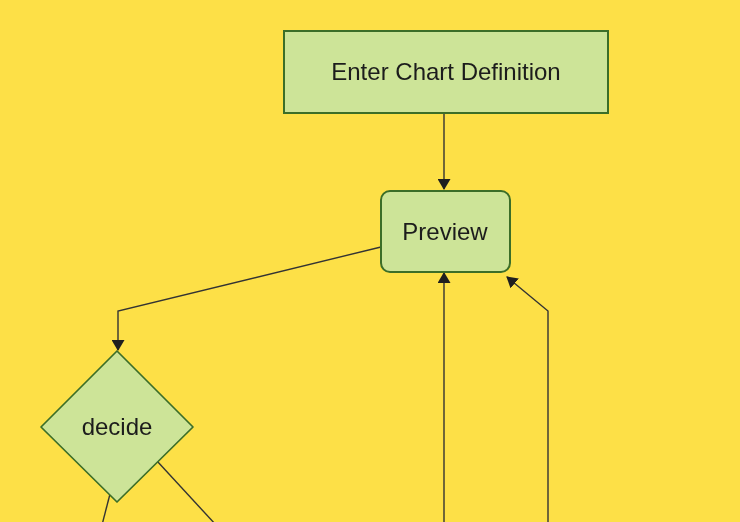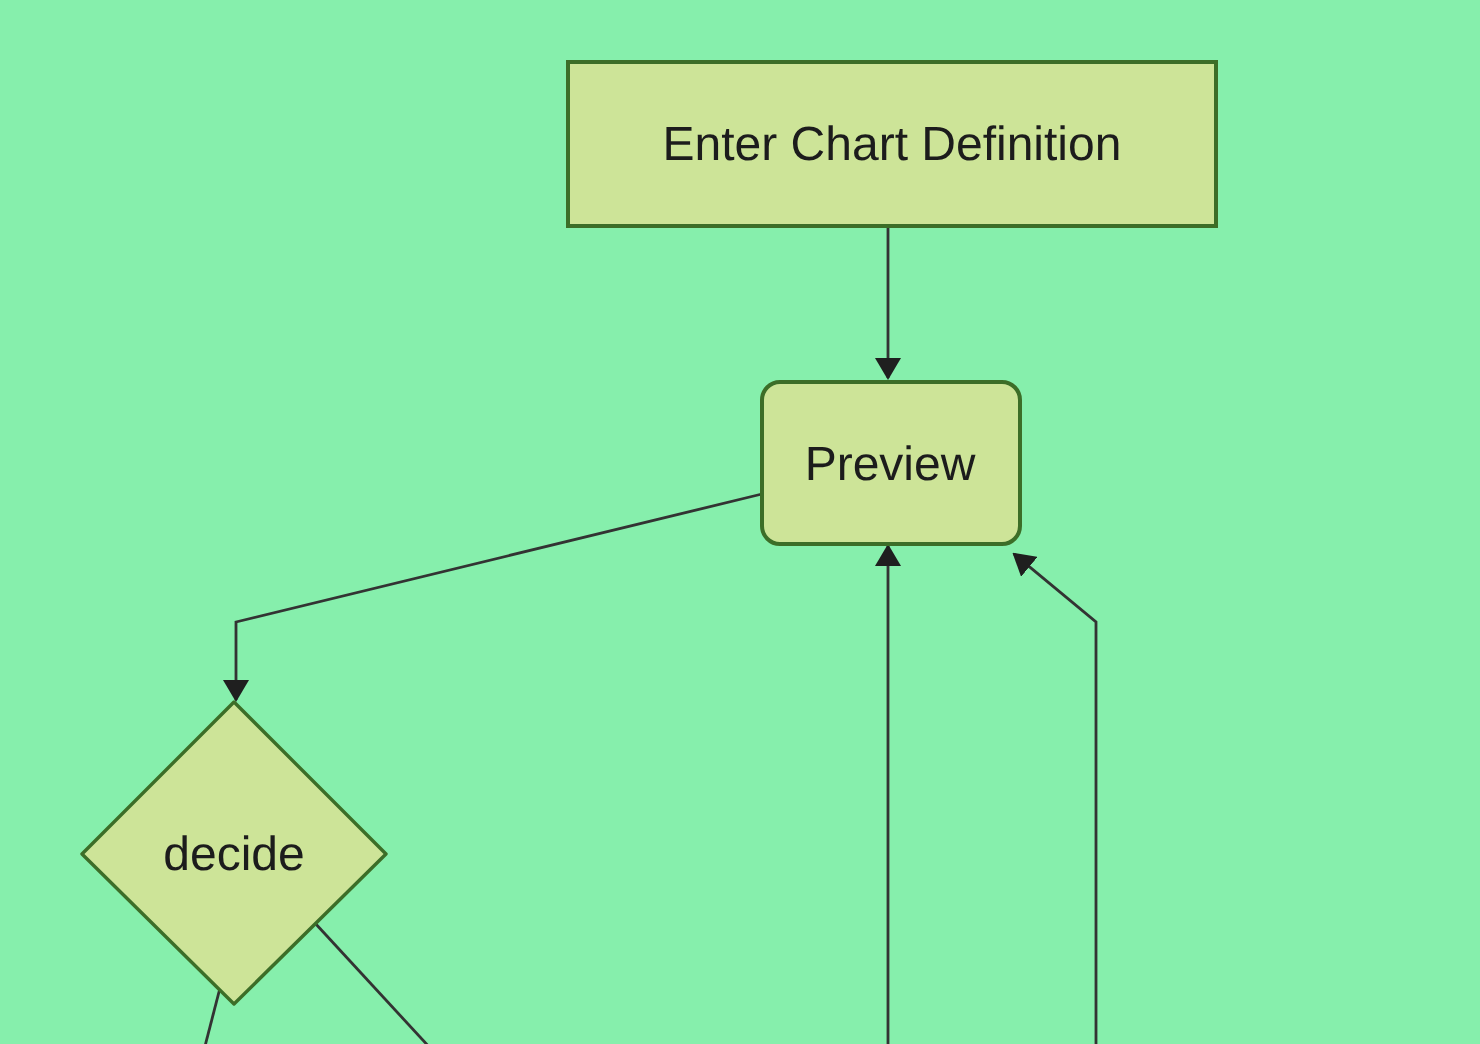--- a/index.html
+++ b/index.html
@@ -4,21 +4,21 @@
 <style>
   html, body {
     margin: 0;
     padding: 0;
     background: #ffffff;
   }
   .canvas {
     position: relative;
     width: 740px;
     height: 522px;
-    background: #86efac;
+    background: #fde047;
     overflow: hidden;
     font-family: "Liberation Sans", sans-serif;
   }
   svg { display: block; }
   .node {
     fill: #cde498;
     stroke: #3c6e28;
     stroke-width: 2px;
   }
   .node.diamond {

